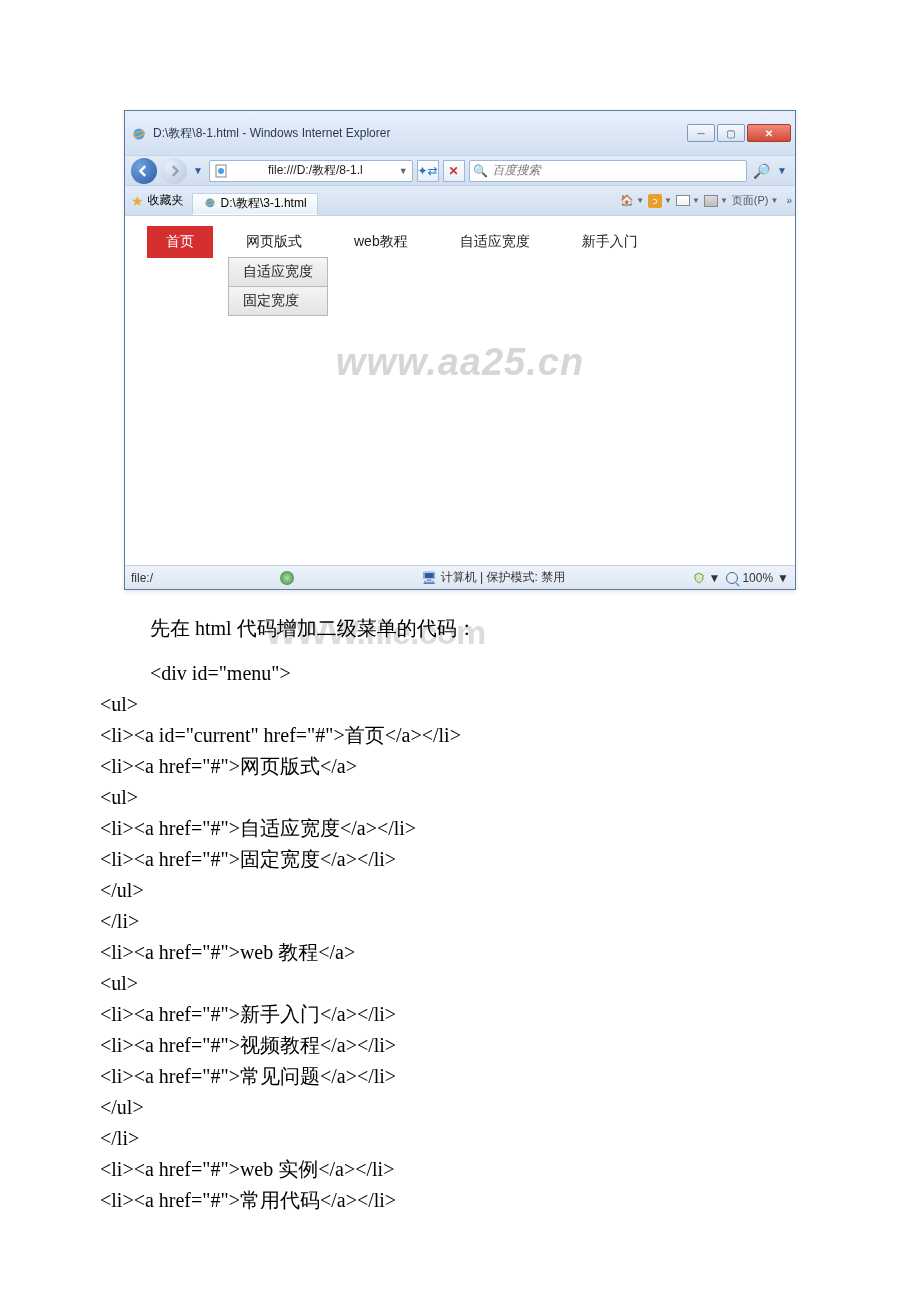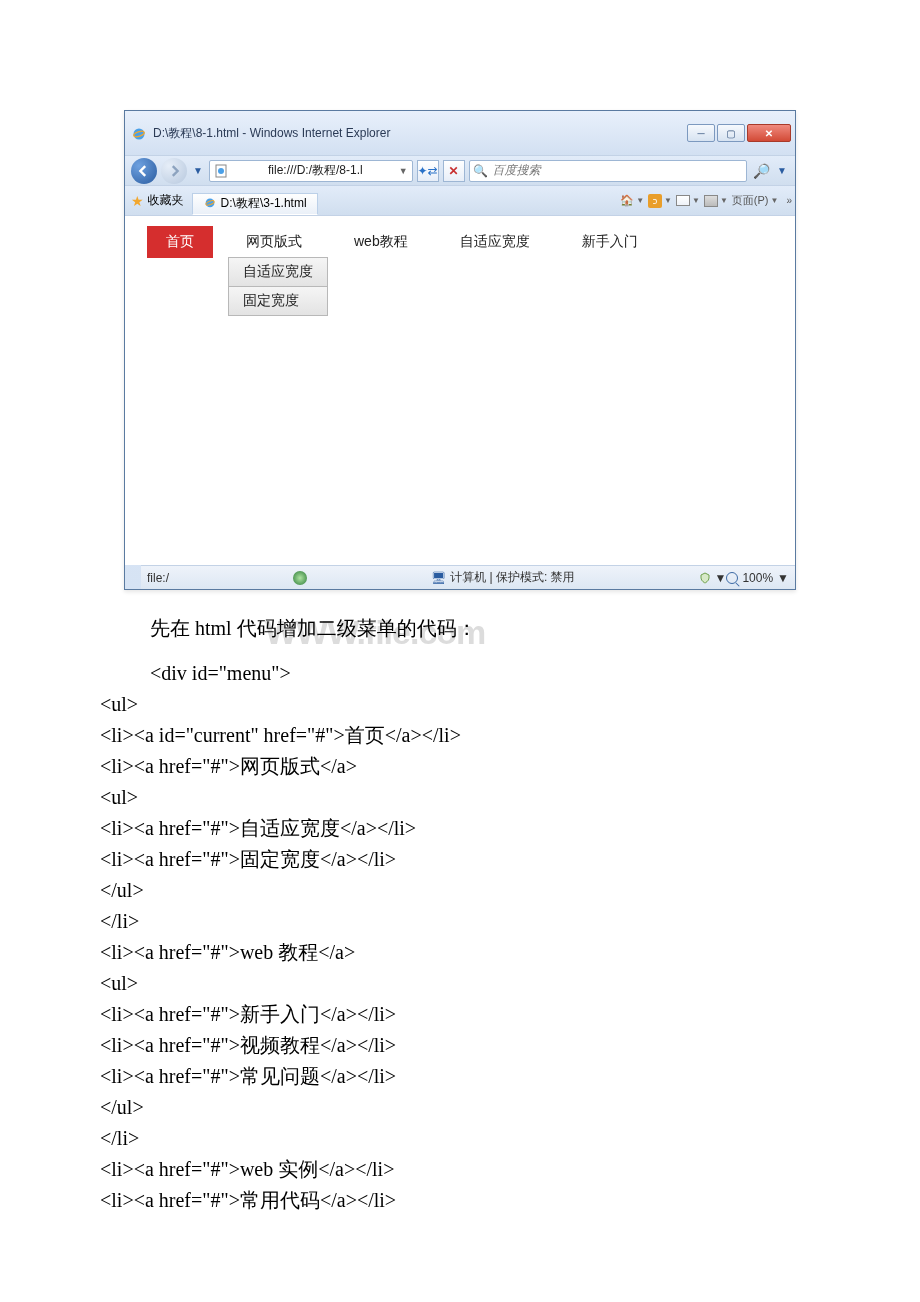--- a/index.html
+++ b/index.html
@@ -162,22 +162,21 @@
     font-family: Arial, sans-serif;
   }
 
   .statusbar {
     height: 24px;
     display:flex; align-items:center;
     background:linear-gradient(#eef3fa,#dde7f3);
     border-top:1px solid #c3d2e6;
     font-size:12px; color:#333;
     padding: 0 6px;
-    gap:0;
-    margin-left:16px;
+    gap:6px;
   }
   .statusbar .seg { display:flex; align-items:center; gap:4px; }
   .statusbar .fill { flex:1; }
   .globe { width:14px; height:14px; border-radius:50%; background:radial-gradient(#aee3a2,#2a7a36); }
   .pcicon { color:#2a5ca0; }
   .lockshield { width:12px; height:12px; display:inline-block; }
   .zoom { display:flex; align-items:center; gap:2px; }
   .zoomlens { width:12px; height:12px; border:1px solid #3d6aa5; border-radius:50%; position:relative; }
   .zoomlens::after { content:""; position:absolute; width:5px; height:1px; background:#3d6aa5; bottom:-2px; right:-3px; transform:rotate(45deg); }
 
@@ -310,20 +309,21 @@
           <span>网页版式</span>
           <div class="submenu">
             <div class="submenu-item">自适应宽度</div>
             <div class="submenu-item">固定宽度</div>
           </div>
         </div>
         <div class="menu-item"><span>web教程</span></div>
         <div class="menu-item"><span>自适应宽度</span></div>
         <div class="menu-item"><span>新手入门</span></div>
       </div>
+      <div class="watermark-aa25">www.aa25.cn</div>
     </div>
 
     <div class="statusbar">
       <span class="seg">file:/</span>
       <span class="fill"></span>
       <span class="seg">
           <span class="globe"></span>
         </span>
       <span class="fill"></span>
       <span class="seg">

